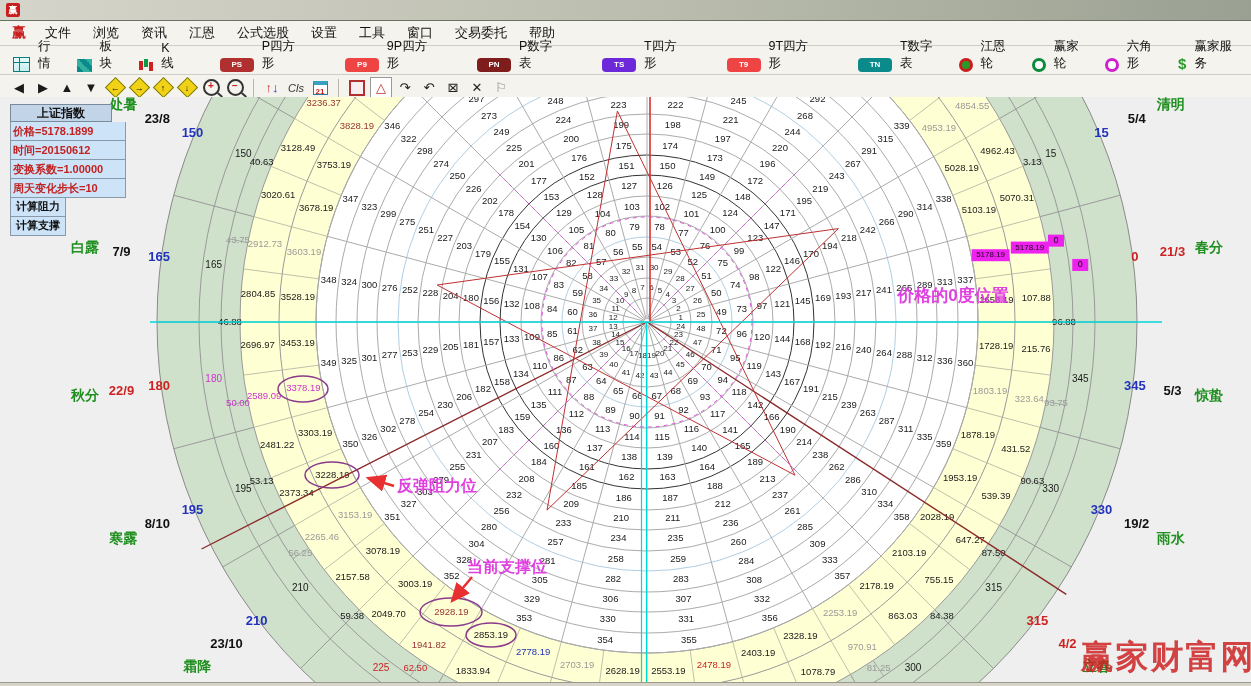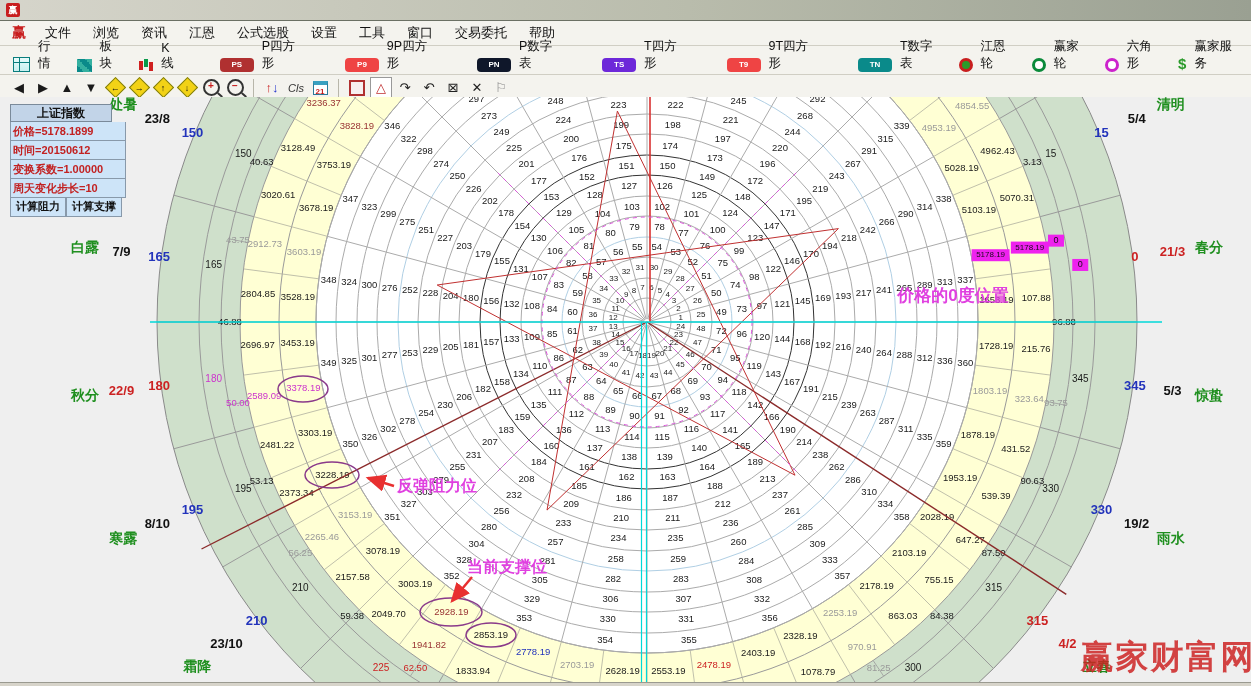--- a/index.html
+++ b/index.html
@@ -59,21 +59,21 @@
   
   #canvas{position:absolute;left:0;top:97px;width:1251px;height:586px;background:#efefef;}
   #statusbar{position:absolute;left:0;bottom:0;width:1251px;height:3px;background:#d7d4ca;
     border-top:1px solid #9a9a90;}
   
   #panel{position:absolute;left:2px;top:104px;z-index:5;font-weight:bold;padding-left:8px;}
   #panel .p-title{width:100px;height:16px;background:#c2d4e8;border:1px solid #7a8a9a;
     font-size:12px;color:#111;text-align:center;line-height:16px;}
   #panel .p-row{width:112px;height:18px;background:#cde4f8;border:1px solid #8899aa;border-top:none;
     font-size:11px;color:#c22222;line-height:18px;padding-left:2px;}
-  #panel .p-btnrow{display:flex;}
+  #panel .p-btnrow{display:flex;flex-direction:column;}
   .p-btn{width:54px;height:18px;background:#cde4f8;border:1px solid #8899aa;border-top:none;
     font-size:11px;color:#111;text-align:center;line-height:17px;cursor:default;}
 </style>
 </head>
 <body>
 
 <div id="app">
   <div id="titlebar">
     <span class="mini-logo">赢</span>
   </div>
@@ -109,21 +109,21 @@
       </span>
       <span class="tb1-item">
         <span class="ic-box" style="background:#b03030">PS</span>
         <span>P四方形</span>
       </span>
       <span class="tb1-item">
         <span class="ic-box" style="background:#ef4444">P9</span>
         <span>9P四方形</span>
       </span>
       <span class="tb1-item">
-        <span class="ic-box" style="background:#0f172a">PN</span>
+        <span class="ic-box" style="background:#7f1d1d">PN</span>
         <span>P数字表</span>
       </span>
       <span class="tb1-item">
         <span class="ic-box" style="background:#6d28d9">TS</span>
         <span>T四方形</span>
       </span>
       <span class="tb1-item">
         <span class="ic-box" style="background:#ef4444">T9</span>
         <span>9T四方形</span>
       </span>

